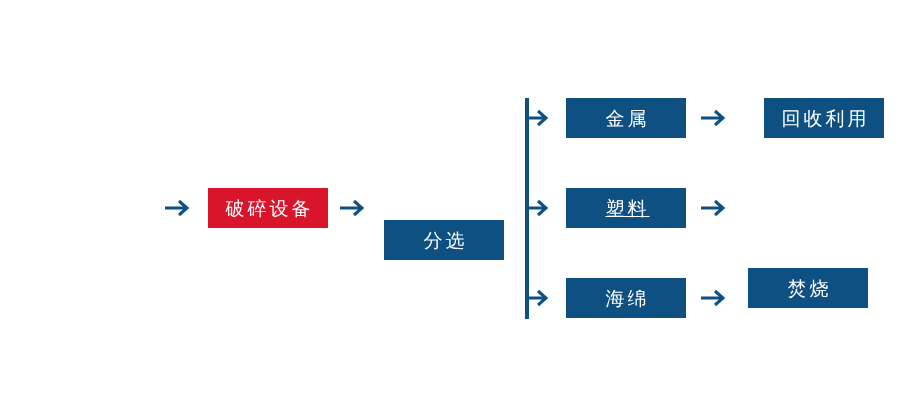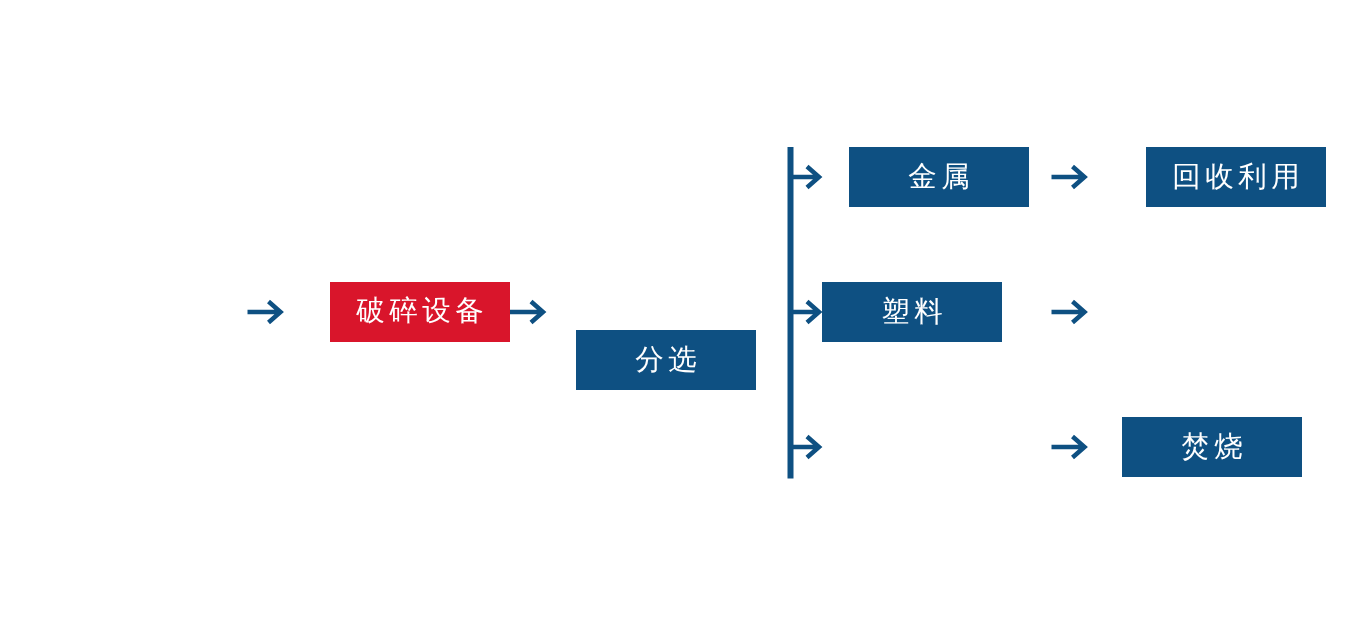--- a/index.html
+++ b/index.html
@@ -60,21 +60,21 @@
 
 <div id="canvas">
 
 
   <div class="arrow" style="left:164px; top:197px;">
     <svg viewBox="0 0 30 22" xmlns="http://www.w3.org/2000/svg">
       <path d="M1 11 H22 M15 4 L23 11 L15 18" fill="none" stroke="#0e5082" stroke-width="3"></path>
     </svg>
   </div>
 
-  <div class="node red" style="left:220px; top:188px;font-family:Liberation Mono, monospace;">破碎设备</div>
+  <div class="node red" style="left:208px; top:188px;">破碎设备</div>
 
   <div class="arrow" style="left:339px; top:197px;">
     <svg viewBox="0 0 30 22" xmlns="http://www.w3.org/2000/svg">
       <path d="M1 11 H22 M15 4 L23 11 L15 18" fill="none" stroke="#0e5082" stroke-width="3"></path>
     </svg>
   </div>
 
   <div class="node blue" style="left:384px; top:188px;margin-top:32px;">分选</div>
 
   <div class="branch-line" style="left:525px; top:98px; width:4px; height:221px;"></div>
@@ -94,37 +94,38 @@
   </div>
 
   <div class="node blue" style="left:748px; top:98px;margin-left:16px;">回收利用</div>
 
   <div class="branch-arrow" style="left:527px; top:197px;">
     <svg viewBox="0 0 26 22" xmlns="http://www.w3.org/2000/svg">
       <path d="M0 11 H18 M11 4 L19 11 L11 18" fill="none" stroke="#0e5082" stroke-width="3"></path>
     </svg>
   </div>
 
-  <div class="node blue" style="left:548px; top:188px;">塑料</div>
+  <div class="node blue" style="left:566px; top:188px;text-decoration:underline;">塑料</div>
 
   <div class="arrow" style="left:700px; top:197px;">
     <svg viewBox="0 0 30 22" xmlns="http://www.w3.org/2000/svg">
       <path d="M1 11 H22 M15 4 L23 11 L15 18" fill="none" stroke="#0e5082" stroke-width="3"></path>
     </svg>
   </div>
 
 
   <div class="branch-arrow" style="left:527px; top:287px;">
     <svg viewBox="0 0 26 22" xmlns="http://www.w3.org/2000/svg">
       <path d="M0 11 H18 M11 4 L19 11 L11 18" fill="none" stroke="#0e5082" stroke-width="3"></path>
     </svg>
   </div>
 
+  <div class="node blue" style="left:566px; top:278px;">海绵</div>
 
   <div class="arrow" style="left:700px; top:287px;">
     <svg viewBox="0 0 30 22" xmlns="http://www.w3.org/2000/svg">
       <path d="M1 11 H22 M15 4 L23 11 L15 18" fill="none" stroke="#0e5082" stroke-width="3"></path>
     </svg>
   </div>
 
-  <div class="node blue" style="left:748px; top:278px;">焚烧</div>
+  <div class="node blue" style="left:748px; top:268px;">焚烧</div>
 
 </div>
 
 </body></html>

